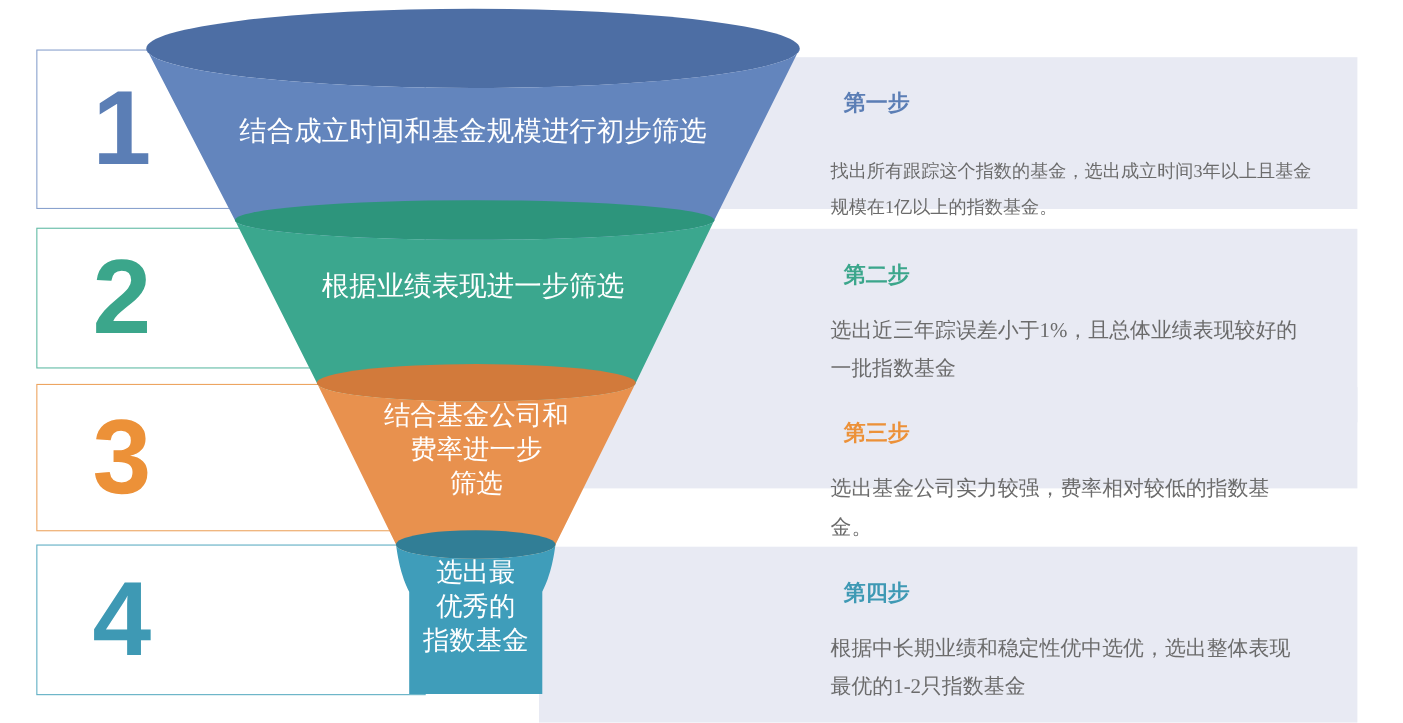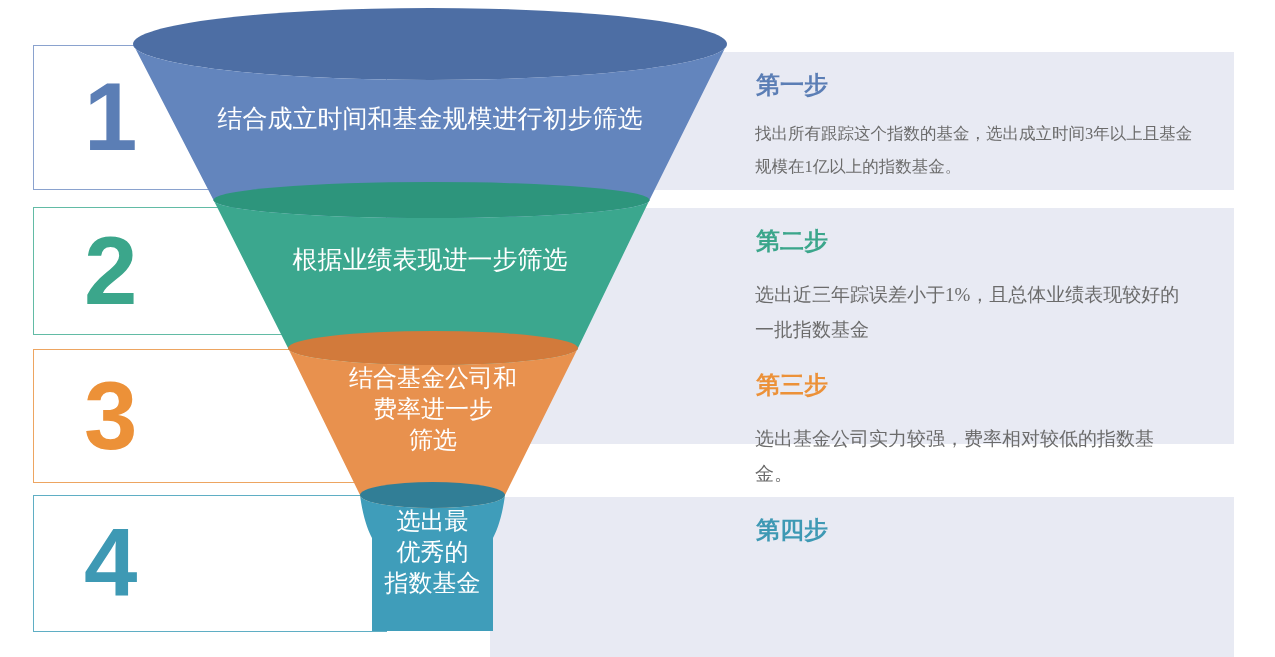--- a/index.html
+++ b/index.html
@@ -44,34 +44,34 @@
     background: #e8eaf3;
     box-sizing: border-box;
     padding: 16px 34px 0 265px;
     z-index: 1;
   }
   .p1 { top: 52px;  height: 138px; }
   .p2 { top: 208px; height: 176px; }
   .p3 { top: 352px; height: 92px; }
   .p4 { top: 497px; height: 174px; }
   .panel-title {
-    font-size: 24px;
+    font-size: 20px;
     font-weight: bold;
-    margin: 1px;
+    margin: 12px;
     font-family: "Liberation Sans", sans-serif;
   }
   .panel-body {
     margin-top: 20px;
     color: #6b6b6b;
     font-size: 19px;
     line-height: 1.85;
     max-width: 428px;
     font-family: "Liberation Serif", serif;
   }
-  .p1 .panel-body { font-size: 16.5px; line-height: 2.0; max-width: 462px; margin-top: 16px; }
+  .p1 .panel-body { font-size: 16.5px; line-height: 2.0; max-width: 462px; margin-top: 32px; }
   .p3 .panel-body { }
 
   
   .funnel-svg {
     position: absolute;
     top: 0; left: 0;
     width: 1275px; height: 657px;
     z-index: 2;
     pointer-events: none;
   }
@@ -114,20 +114,21 @@
   <div class="panel p2">
     <h3 class="panel-title" style="color: rgb(59, 166, 139);">第二步</h3>
     <div class="panel-body">选出近三年踪误差小于1%，且总体业绩表现较好的一批指数基金</div>
   </div>
   <div class="panel p3">
     <h3 class="panel-title" style="color: rgb(236, 145, 56);">第三步</h3>
     <div class="panel-body">选出基金公司实力较强，费率相对较低的指数基金。</div>
   </div>
   <div class="panel p4">
     <h3 class="panel-title" style="color: rgb(62, 153, 180);">第四步</h3>
+    <div class="panel-body">根据中长期业绩和稳定性优中选优，选出整体表现最优的1-2只指数基金</div>
   </div>
 
   <svg class="funnel-svg" viewBox="0 0 1275 657" xmlns="http://www.w3.org/2000/svg">
 
     <ellipse cx="430" cy="44" rx="297" ry="36" style="fill: rgb(77, 110, 164);"></ellipse>
     <path d="M133,44 A297,36 0 0 0 727,44 L649.5,200 A218,18 0 0 1 213.5,200 Z" style="fill: rgb(99, 133, 189);"></path>
 
     <ellipse cx="431.5" cy="200" rx="218" ry="18" style="fill: rgb(45, 149, 124);"></ellipse>
     <path d="M213.5,200 A218,18 0 0 0 649.5,200 L578,348 A145,17 0 0 1 288,348 Z" style="fill: rgb(59, 167, 142);"></path>
 

